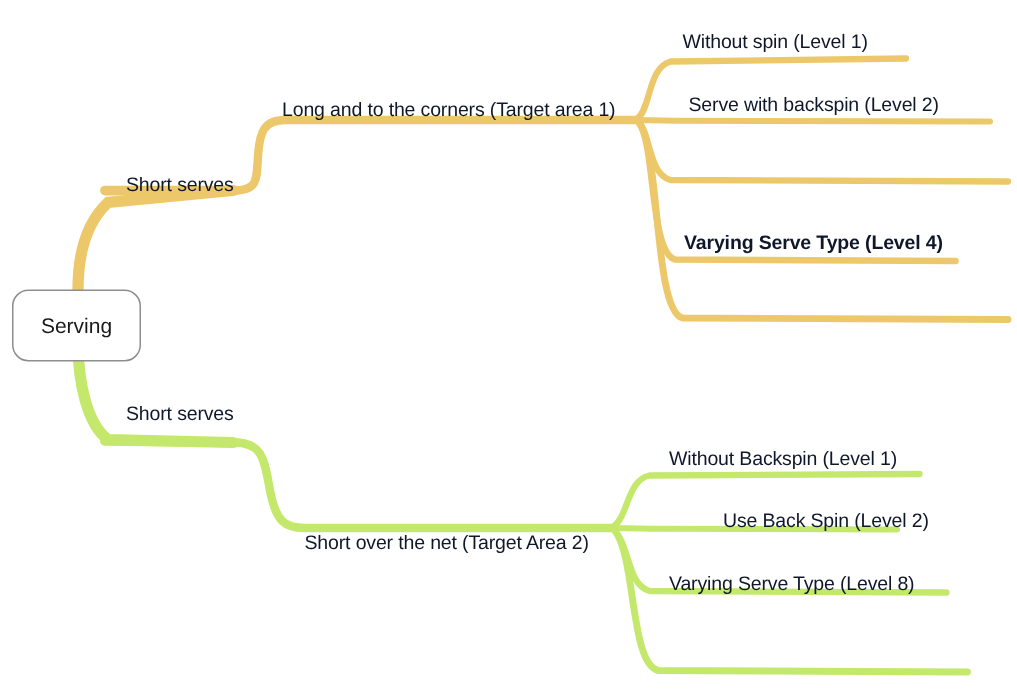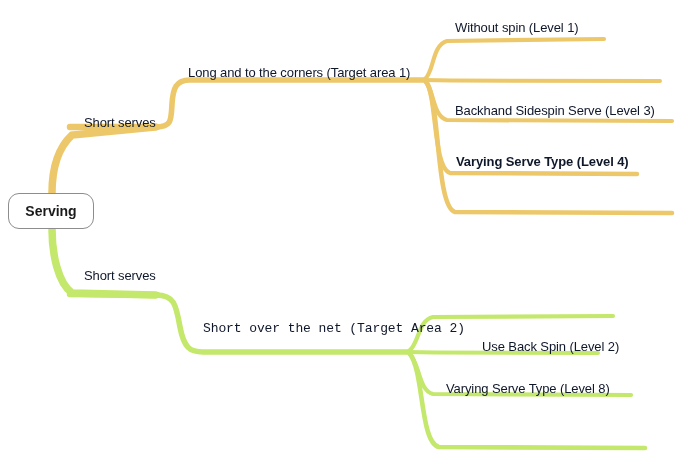--- a/index.html
+++ b/index.html
@@ -32,29 +32,28 @@
     color: #0f172a;
     white-space: nowrap;
     line-height: 1;
     letter-spacing: -0.1px;
   }
   .root-node {
     position: absolute;
     left: 8px;
     top: 193px;
     width: 86px;
-    height: 36px;
+    height: 48px;
     box-sizing: border-box;
     border: 1.4px solid #8d8d8d;
     border-radius: 11px;
     background: #ffffff;
     display: flex;
     align-items: center;
     justify-content: center;
-    font-weight: bold;
   }
   .root-node .root-text {
     font-family: "Liberation Sans", sans-serif;
     font-size: 14px;
     color: #1a1a1a;
     white-space: nowrap;
   }
 </style>
 </head>
 <body>
@@ -88,31 +87,32 @@
   <div class="root-node">
     <span class="root-text">Serving</span>
   </div>
 
   <div class="node-label" style="left:84px; top:116px;">Short serves</div>
 
   <div class="node-label" style="left:188px; top:66px;text-align:center;">Long and to the corners (Target area 1)</div>
 
   <div class="node-label" style="left:455px; top:21px;">Without spin (Level 1)</div>
 
+  <div class="node-label" style="left:459px; top:63px;">Serve with backspin (Level 2)</div>
 
-  <div class="node-label" style="left:455px; top:104px;">Backhand Sidespin Serve (Level 3)</div>
 
   <div class="node-label" style="left:456px; top:155px;font-weight:bold;">Varying Serve Type (Level 4)</div>
 
   <div class="node-label" style="left:456px; top:196px;"></div>
 
   <div class="node-label" style="left:84px; top:269px;">Short serves</div>
 
-  <div class="node-label" style="left:203px; top:322px;font-family:Liberation Mono, monospace;">Short over the net (Target Area 2)</div>
+  <div class="node-label" style="left:203px; top:355px;">Short over the net (Target Area 2)</div>
 
+  <div class="node-label" style="left:446px; top:299px;">Without Backspin (Level 1)</div>
 
   <div class="node-label" style="left:443px; top:340px;margin-left:39px;">Use Back Spin (Level 2)</div>
 
   <div class="node-label" style="left:446px; top:382px;">Varying Serve Type (Level 8)</div>
 
   <div class="node-label" style="left:446px; top:434px;"></div>
 
 </div>
 
 </body></html>

